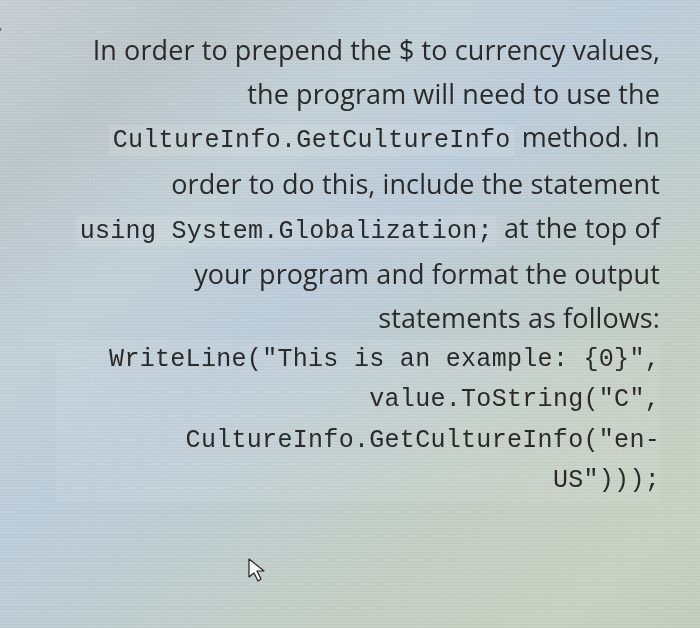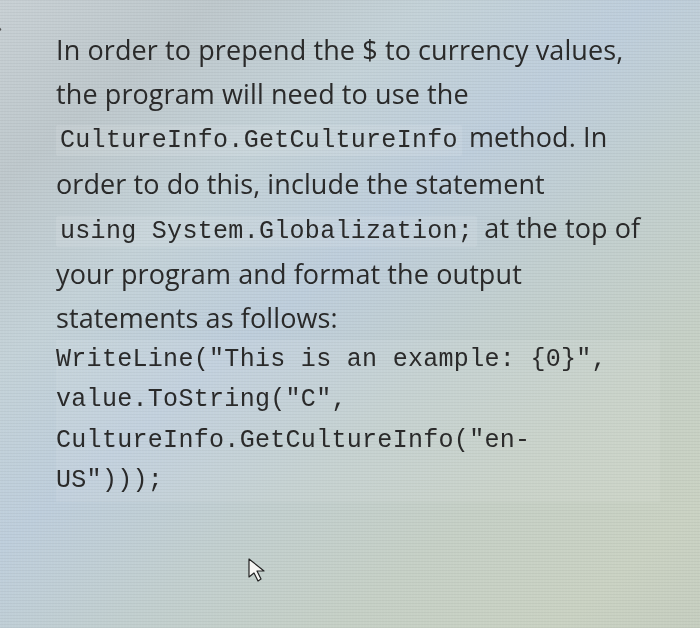--- a/index.html
+++ b/index.html
@@ -40,20 +40,21 @@
     font-size: 24px;
     color: #555;
     font-weight: 300;
   }
   .content {
     position: relative;
     padding: 28px 40px 0 56px;
     font-size: 27px;
     line-height: 1.62;
     letter-spacing: 0.1px;
+    text-align: right;
   }
   .code {
     font-family: "Menlo", "Consolas", "Courier New", monospace;
     font-size: 25px;
     background: rgba(255,255,255,0.10);
     padding: 1px 4px;
     border-radius: 2px;
     white-space: pre;
     letter-spacing: 0.3px;
   }

